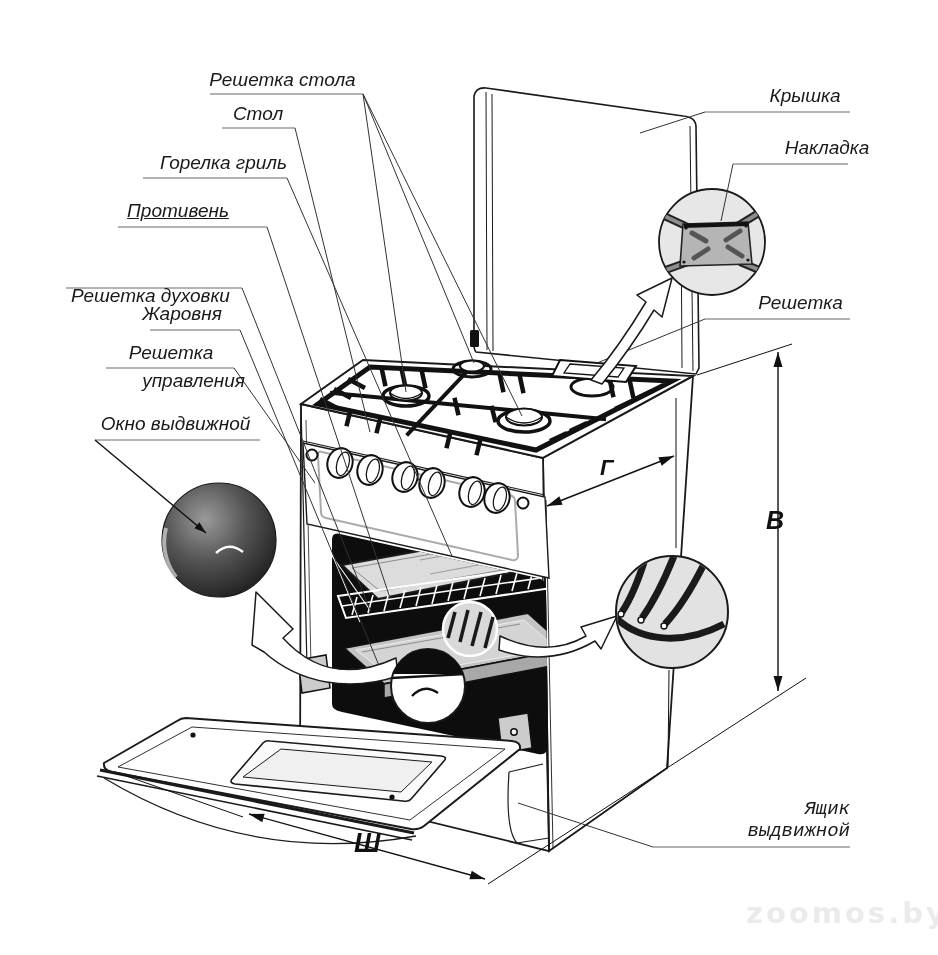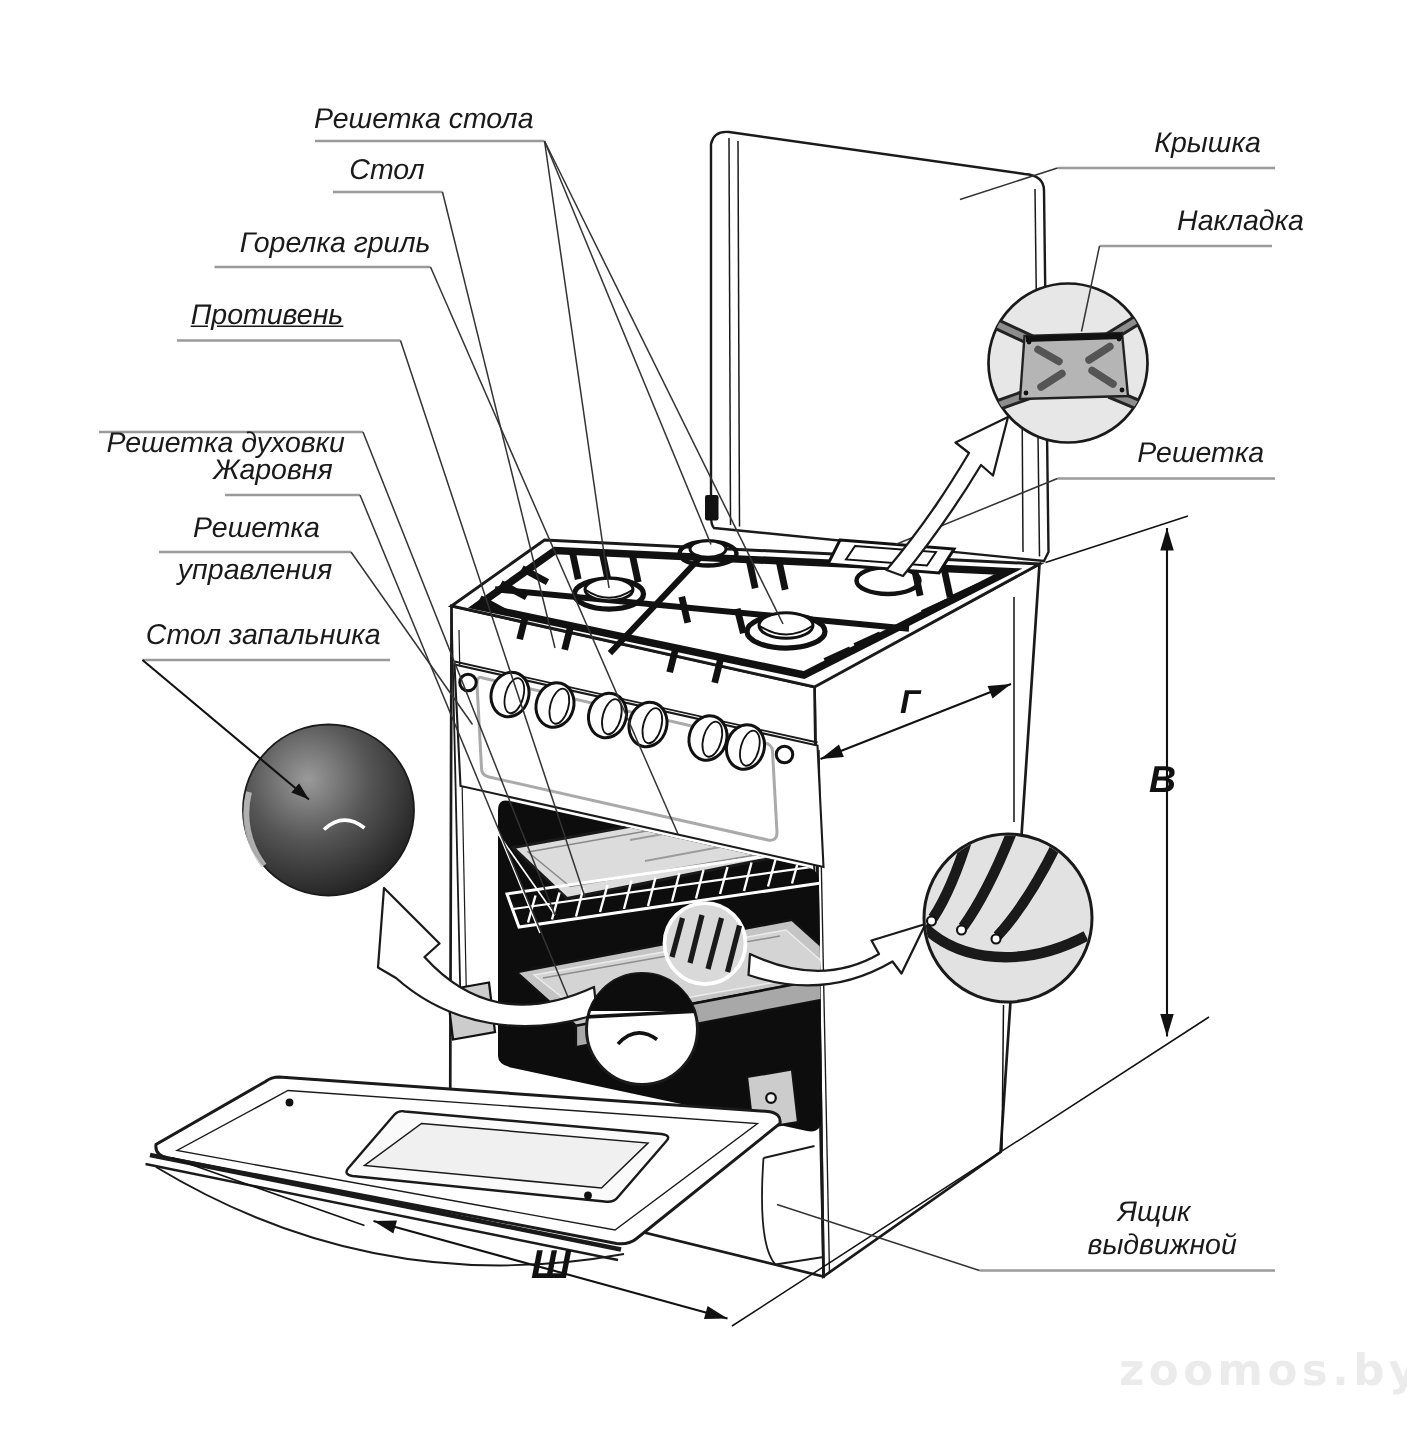--- a/index.html
+++ b/index.html
@@ -2,21 +2,21 @@
 <html><head>
 <meta charset="utf-8">
 <style>
   html,body{margin:0;padding:0;background:#fff;}
   .stage{position:relative;width:938px;height:955px;background:#ffffff;overflow:hidden;
          font-family:"Liberation Sans","DejaVu Sans",sans-serif;}
   svg.art{position:absolute;left:0;top:0;}
   .lbl{position:absolute;font-style:italic;font-size:19px;color:#1a1a1a;
        white-space:nowrap;line-height:22px;}
   .lbl.center{text-align:center;}
-  .lbl.right{text-align:left;}
+  .lbl.right{text-align:right;font-family:Liberation Mono, monospace;}
   .dim{position:absolute;font-style:italic;font-weight:bold;font-size:25px;color:#111;}
   .watermark{position:absolute;left:746px;top:896px;width:190px;font-size:29px;
              letter-spacing:3px;color:#ebebeb;font-weight:bold;
              font-family:"DejaVu Sans",sans-serif;}
 </style>
 </head>
 <body>
 
 <div class="stage">
 
@@ -345,22 +345,22 @@
   </g>
 </svg>
 
 <div class="lbl center" style="left:200px;top:69px;width:165px;">Решетка стола</div>
 <div class="lbl center" style="left:213px;top:103px;width:90px;">Стол</div>
 <div class="lbl center" style="left:135px;top:152px;width:152px;text-align:right;">Горелка гриль</div>
 <div class="lbl center" style="left:108px;top:200px;width:140px;text-decoration:underline;">Противень</div>
 <div class="lbl center" style="left:58px;top:261px;width:185px;margin-top:24px;">Решетка духовки</div>
 <div class="lbl center" style="left:132px;top:303px;width:100px;text-align:center;">Жаровня</div>
 <div class="lbl center" style="left:108px;top:342px;width:126px;">Решетка</div>
-<div class="lbl center" style="left:95px;top:370px;width:150px;">управления</div>
-<div class="lbl center" style="left:88px;top:413px;width:175px;">Стол запальника</div>
+<div class="lbl center" style="left:95px;top:370px;width:150px;text-align:right;">управления</div>
+<div class="lbl center" style="left:88px;top:413px;width:175px;">Окно выдвижной</div>
 <div class="lbl center" style="left:755px;top:85px;width:100px;">Крышка</div>
 <div class="lbl center" style="left:772px;top:137px;width:110px;">Накладка</div>
 <div class="lbl center" style="left:748px;top:292px;width:105px;">Решетка</div>
 <div class="lbl right" style="left:745px;top:798px;width:105px;">Ящик</div>
 <div class="lbl right" style="left:725px;top:820px;width:125px;">выдвижной</div>
 
 <div class="dim" style="left:766px;top:506px;">В</div>
 <div class="dim" style="left:600px;top:455px;font-size:22px;">Г</div>
 <div class="dim" style="left:354px;top:828px;font-size:27px;">Ш</div>
 

